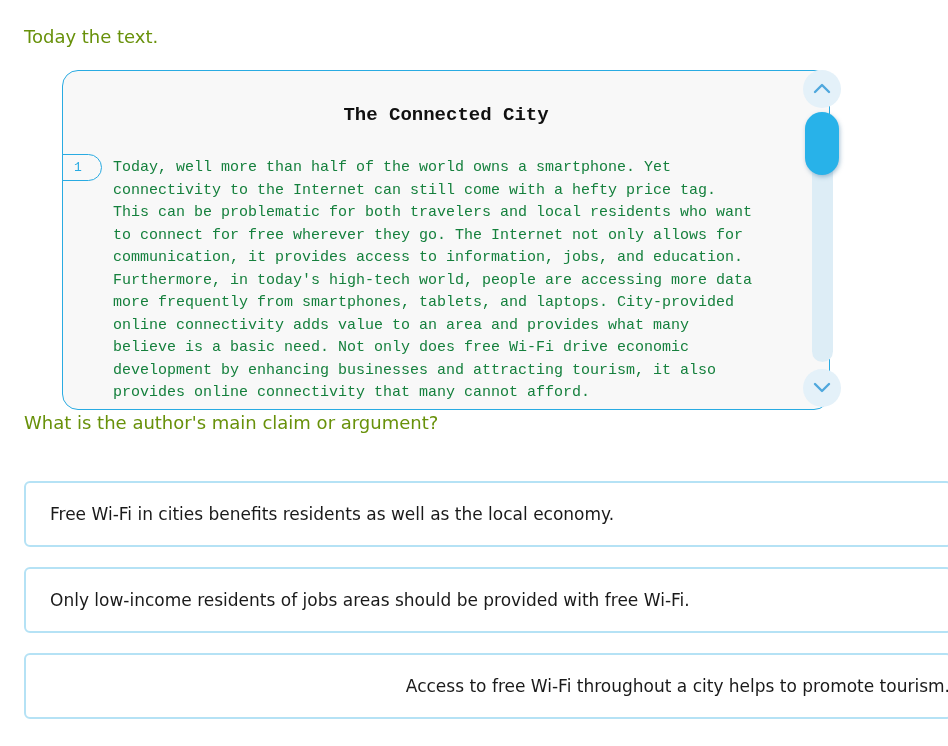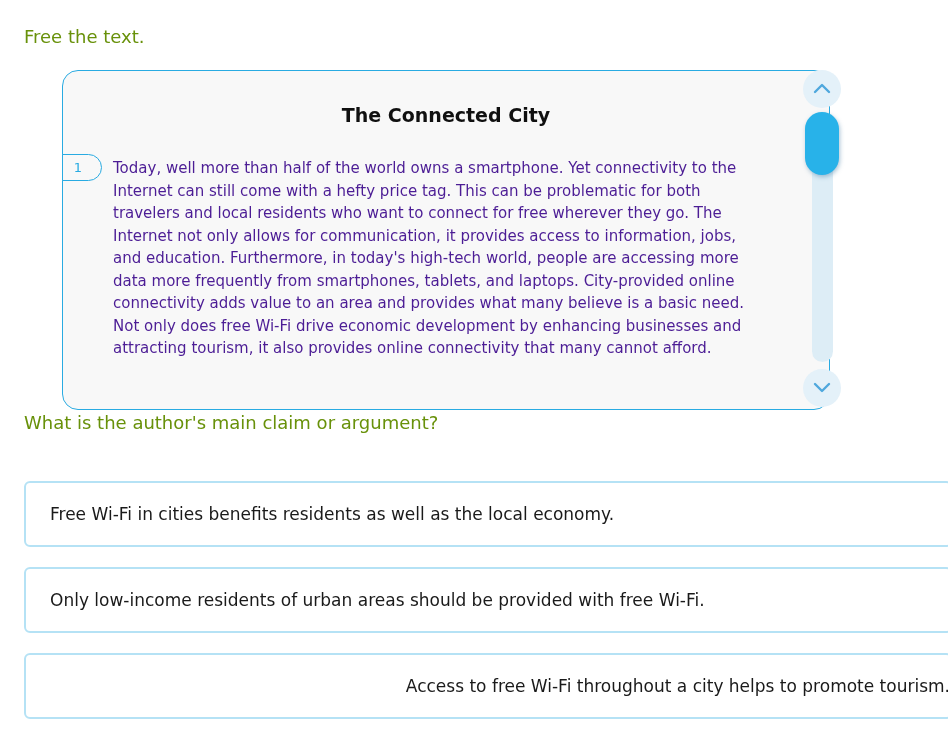--- a/index.html
+++ b/index.html
@@ -13,39 +13,40 @@
   .prompt {
     position: absolute; left: 24px; top: 26px;
     font-size: 18px; color: #68910a;
   }
   .passage-box {
     position: absolute; left: 62px; top: 70px;
     width: 768px; height: 340px;
     background: #f8f8f8;
     border: 1.5px solid #29abe2;
     border-radius: 16px;
+    font-family: Liberation Mono, monospace;
   }
   .passage-title {
     margin-top: 33px; text-align: center;
     font-size: 19px; font-weight: bold; color: #101010;
   }
   .para-tab {
     position: absolute; left: -1.5px; top: 83px;
     width: 40px; height: 27px;
     background: #f8f8f8;
     border: 1.5px solid #29abe2;
     border-radius: 0 14px 14px 0;
     display: flex; align-items: center; justify-content: center;
     padding-right: 7px;
     font-size: 13px; color: #29abe2;
   }
   .passage-text {
     position: absolute; left: 50px; top: 86px;
     width: 640px;
-    font-size: 15px; line-height: 22.5px; color: #4c1d95;
+    font-size: 15px; line-height: 22.5px; color: #15803d;
   }
   .scroll-btn {
     position: absolute; left: 803px;
     width: 38px; height: 38px; border-radius: 50%;
     background: #e4f1f9; border: none;
     display: flex; align-items: center; justify-content: center;
     cursor: pointer; padding: 0;
   }
   .scroll-btn.up   { top: 70px; }
   .scroll-btn.down { top: 369px; }
@@ -77,21 +78,21 @@
     font-size: 17px; color: #1a1a1a;
     cursor: pointer;
   }
   .option.o1 { top: 481px; }
   .option.o2 { top: 567px; }
   .option.o3 { top: 653px; justify-content: flex-end; }
 </style>
 </head>
 <body>
 
-<div class="prompt">Free the text.</div>
+<div class="prompt">Today the text.</div>
 
 <div class="passage-box">
   <div class="passage-title">The Connected City</div>
   <div class="para-tab">
     <span>1</span>
   </div>
   <div class="passage-text">Today, well more than half of the world owns a smartphone. Yet connectivity to the Internet can still come with a hefty price tag. This can be problematic for both travelers and local residents who want to connect for free wherever they go. The Internet not only allows for communication, it provides access to information, jobs, and education. Furthermore, in today's high-tech world, people are accessing more data more frequently from smartphones, tablets, and laptops. City-provided online connectivity adds value to an area and provides what many believe is a basic need. Not only does free Wi-Fi drive economic development by enhancing businesses and attracting tourism, it also provides online connectivity that many cannot afford.</div>
 </div>
 
 <button class="scroll-btn up">
@@ -112,17 +113,17 @@
     </svg>
   </span>
 </button>
 
 <div class="question">What is the author's main claim or argument?</div>
 
 <div class="option o1">
   <span>Free Wi-Fi in cities benefits residents as well as the local economy.</span>
 </div>
 <div class="option o2">
-  <span>Only low-income residents of urban areas should be provided with free Wi-Fi.</span>
+  <span>Only low-income residents of jobs areas should be provided with free Wi-Fi.</span>
 </div>
 <div class="option o3">
   <span>Access to free Wi-Fi throughout a city helps to promote tourism.</span>
 </div>
 
 </body></html>

